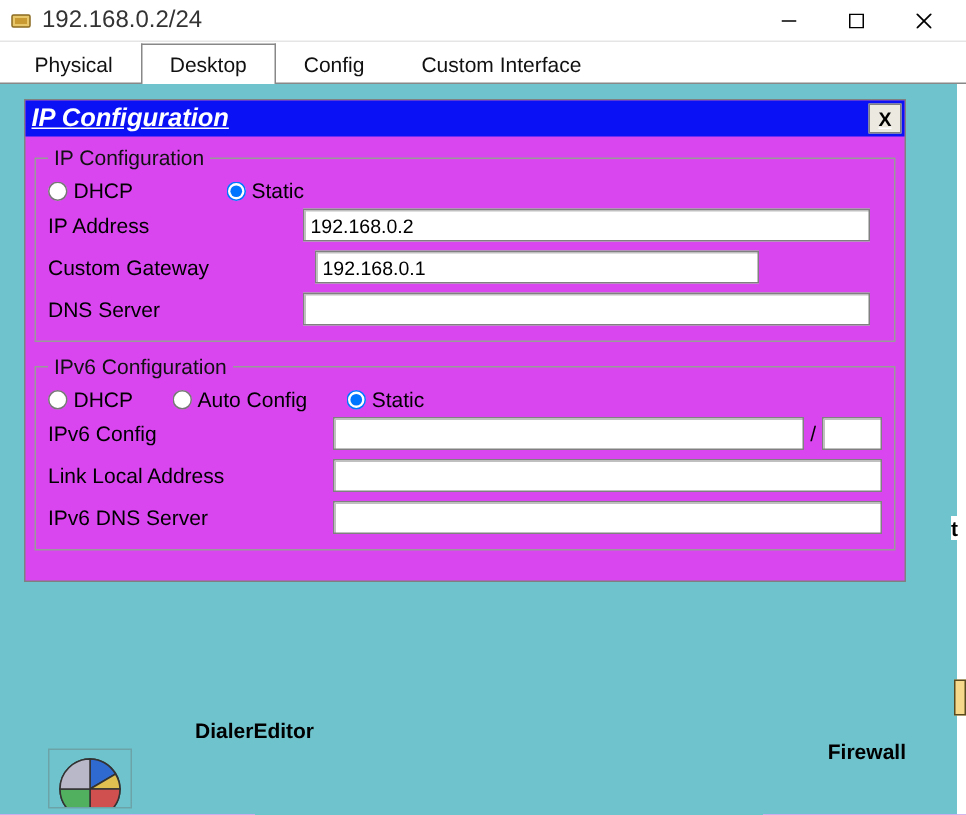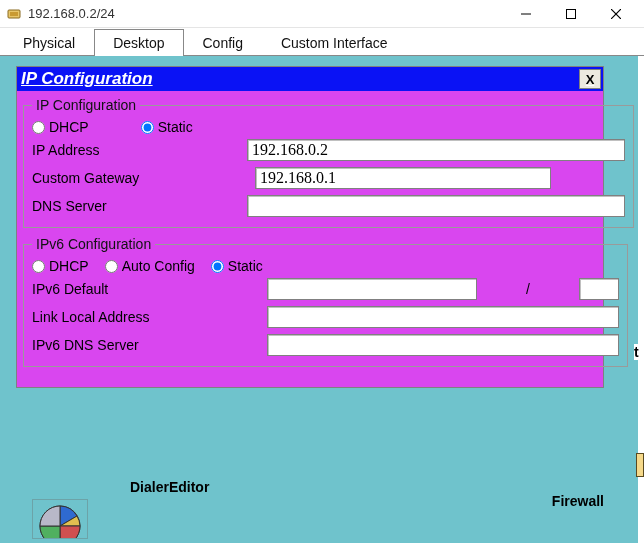--- a/index.html
+++ b/index.html
@@ -21,21 +21,21 @@
     height: 28px;
     padding: 0 6px;
     background: #fff;
     border-bottom: 1px solid #e5e5e5;
   }
   .titlebar .app-icon {
     width: 16px; height: 16px; margin-right: 6px;
     display: inline-flex; align-items: center; justify-content: center;
   }
   .titlebar .title {
-    font-size: 13px;
+    font-size: 16px;
     color: #333;
   }
   .win-controls {
     margin-left: auto;
     display: flex;
     height: 100%;
   }
   .win-btn {
     width: 45px;
     height: 100%;
@@ -141,36 +141,35 @@
   fieldset.group > legend {
     font-size: 14px;
     padding: 0 4px;
     color: #111;
   }
 
   .row {
     display: flex;
     align-items: center;
     margin-top: 6px;
-    gap: 45px;
   }
   .row.first { margin-top: 2px; }
   .row .label {
     width: 170px;
     font-size: 14px;
   }
   .row2 .label { width: 190px; }
 
-  .radio-row { display: flex; gap: 16px; align-items: flex-start; margin-bottom: 4px;}
+  .radio-row { display: flex; gap: 26px; align-items: flex-start; margin-bottom: 4px;}
   .radio-opt { display: flex; align-items: center; gap: 4px; font-size: 14px; }
   .radio-opt input { margin: 0; }
 
   input.field {
-    font-family: Liberation Serif, serif;
-    font-size: 16px;
+    font-family: Liberation Sans, sans-serif;
+    font-size: 13px;
     height: 22px;
     line-height: 20px;
     padding: 0 4px;
     border: 1px solid #808080;
     background: #fff;
     box-shadow: inset 1px 1px 0 #c0c0c0;
   }
   .field-wide { flex: 1; }
   .field-378 { width: 378px; }
   .field-short { width: 40px; }
@@ -328,21 +327,21 @@
             <input type="radio" name="ipv6mode" style="">
             <span>Auto Config</span>
           </label>
           <label class="radio-opt">
             <input type="radio" name="ipv6mode" checked="" style="">
             <span>Static</span>
           </label>
         </div>
 
         <div class="row row2 first">
-          <span class="label">IPv6 Default</span>
+          <span class="label">IPv6 Config</span>
           <input class="field" style="flex: 1 1 0%;" value="">
           <span class="slash">/</span>
           <input class="field field-short" value="" style="">
         </div>
         <div class="row row2">
           <span class="label">Link Local Address</span>
           <input class="field field-wide" value="" style="">
         </div>
         <div class="row row2">
           <span class="label">IPv6 DNS Server</span>

